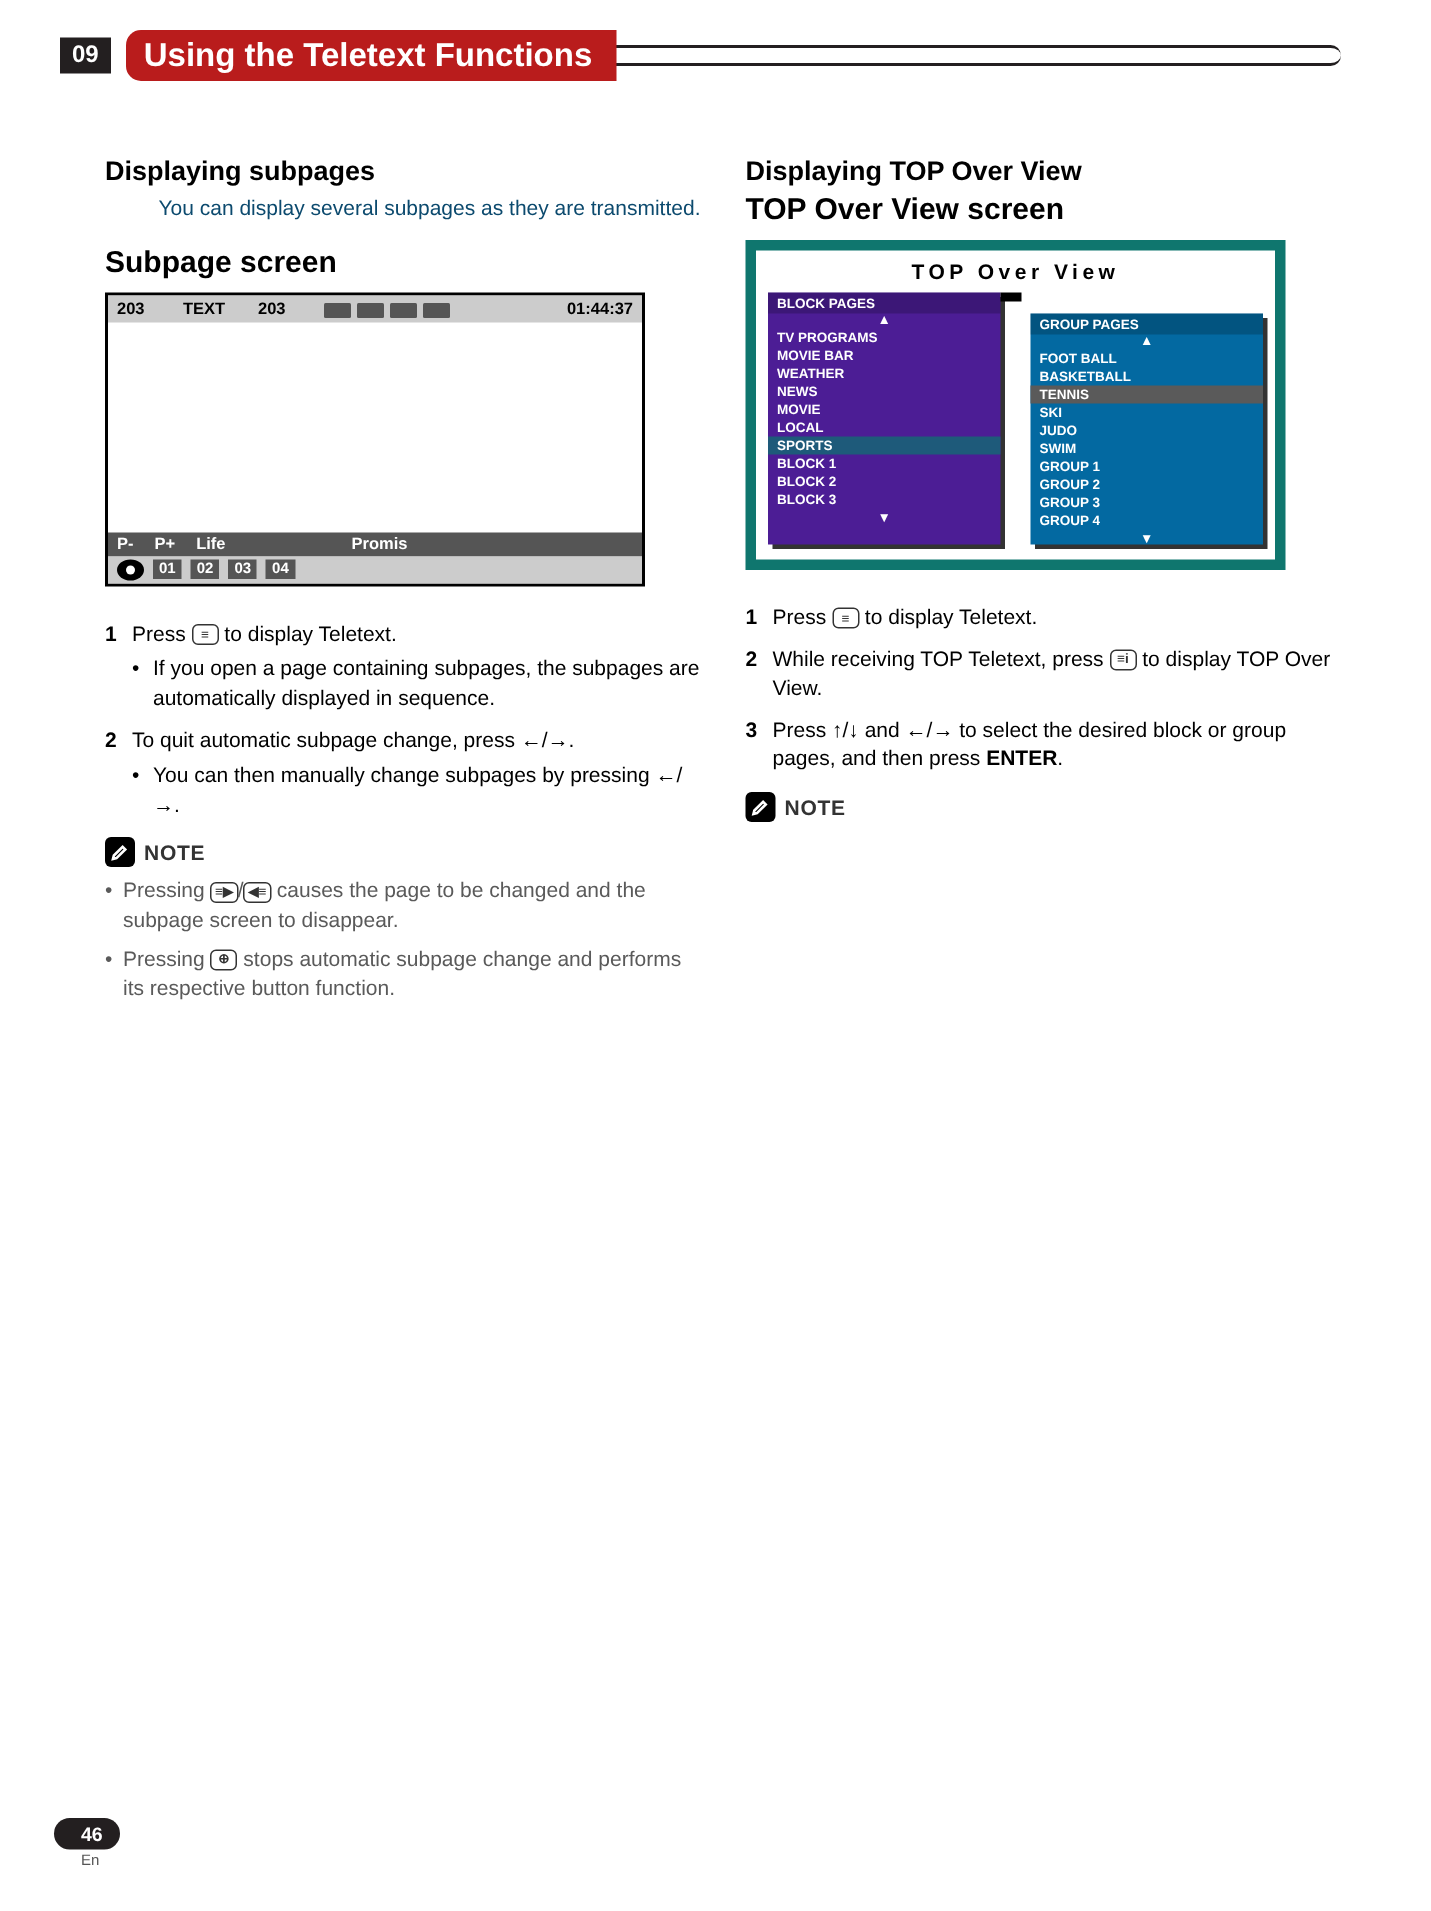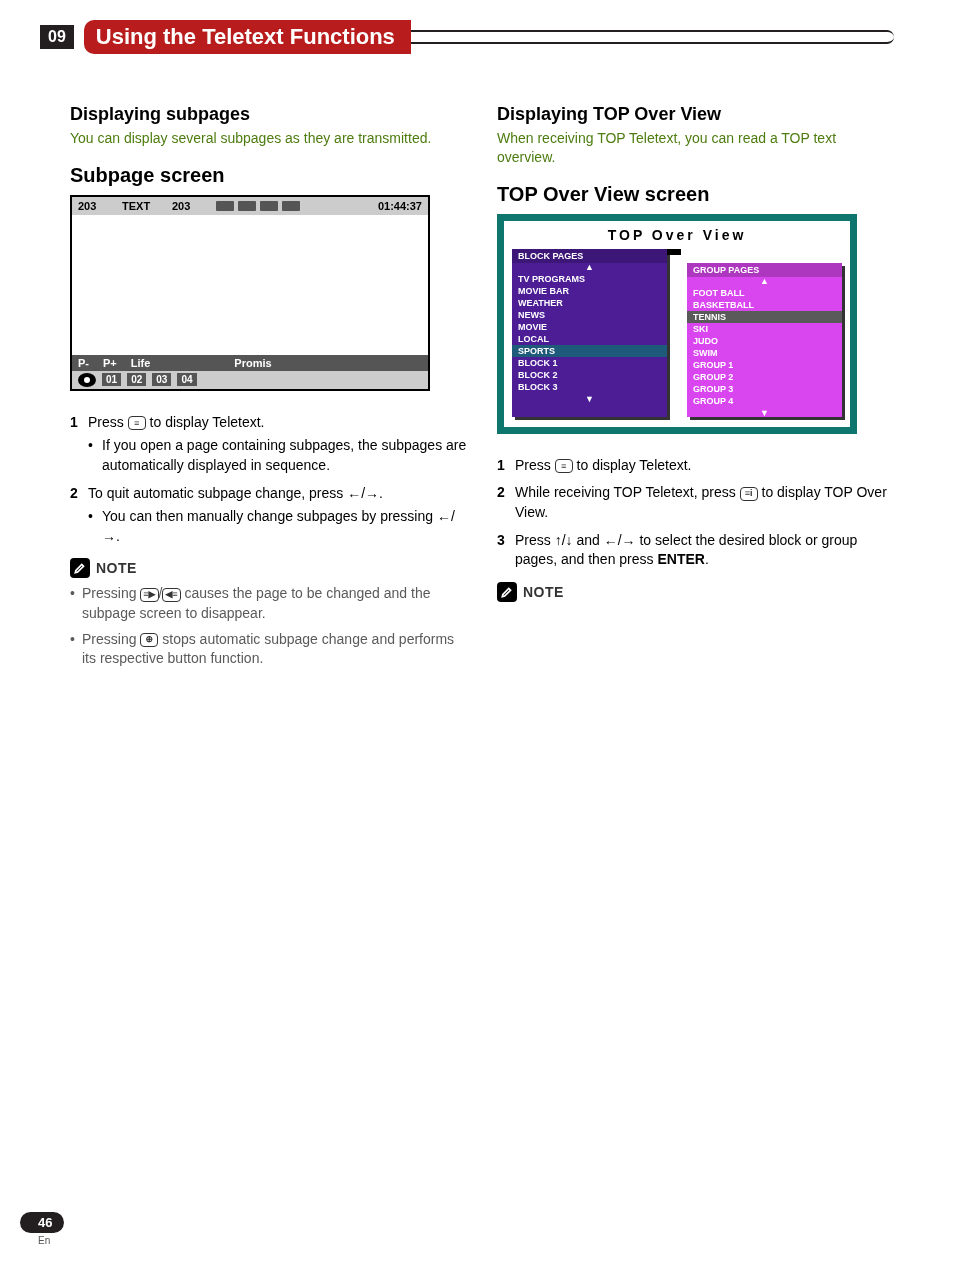--- a/index.html
+++ b/index.html
@@ -54,42 +54,43 @@
   }
   .col { flex: 1; }
 
   h2.sec {
     font-weight: bold;
     font-size: 18px;
     margin-bottom: 4px;
   }
   p.intro {
     font-size: 14px;
-    color: #4d7c0f;
+    color: #0c4a6e;
     margin-bottom: 16px;
     line-height: 1.35;
+    text-align: right;
   }
   h3.sub {
     font-weight: bold;
     font-size: 20px;
     margin-bottom: 8px;
   }
 
   
   .subpage-screen {
     border: 2px solid #000;
     width: 360px;
     background: #fff;
     margin-bottom: 22px;
     font-size: 11px;
   }
   .sp-top {
     background: #ccc;
     display: flex;
-    align-items: center;
+    align-items: flex-end;
     padding: 3px 6px;
     font-weight: bold;
     gap: 14px;
   }
   .sp-top .page1 { width: 30px; }
   .sp-top .text { width: 36px; }
   .sp-top .page2 { width: 30px; }
   .sp-top .bars { display: flex; gap: 4px; flex: 0 0 auto; }
   .sp-top .bars span { width: 18px; height: 10px; background:#555; display:inline-block; border-radius:1px; }
   .sp-top .time { margin-left: auto; }
@@ -116,21 +117,21 @@
   }
   .top-title {
     text-align:center; font-weight:bold; letter-spacing:3px; font-size:14px; margin-bottom:6px;
   }
   .top-panels { display:flex; gap:20px; position:relative; }
   .panel {
     flex:1; color:#fff; font-size:9px; font-weight:bold;
     box-shadow: 3px 3px 0 #333;
   }
   .panel.block { background:#4c1d95; }
-  .panel.group { background:#d946ef; margin-top:14px; height: fit-content;}
+  .panel.group { background:#0369a1; margin-top:14px; height: fit-content;}
   .panel .hdr { background:rgba(0,0,0,0.2); padding:2px 6px; font-size:9px; }
   .panel .items { padding:2px 6px; }
   .panel .item { padding:1px 0; }
   .panel .item.hl { background:#1e5a7a; margin:0 -6px; padding:1px 6px; }
   .panel.group .item.hl { background:#5a5a5a; margin:0 -6px; padding:1px 6px; }
   .arrow-up, .arrow-down { text-align:center; font-size:9px; line-height:8px; }
   .connector { width:14px; height:6px; background:#000; position:absolute; top:0px; left:47%; }
 
   
   ol.steps { list-style:none; margin-bottom:10px; }
@@ -157,21 +158,21 @@
   }
   .note-badge svg { width:14px; height:14px; }
   .note-label { font-weight:bold; font-size:14px; letter-spacing:0.5px; color:#333;}
   ul.notes { list-style:none; color:#5a5a5a; font-size:14px; line-height:1.4; }
   ul.notes li { display:flex; margin-bottom:6px; }
   ul.notes li::before { content:"•"; width:12px; flex:0 0 12px; }
 
   .glyph { font-family: Arial, sans-serif; }
 
   .footer {
-    position:absolute; bottom:28px; left:20px;
+    position:absolute; bottom:28px; left:36px;
   }
   .footer .pg {
     background:#231f20; color:#fff; font-weight:bold; font-size:13px;
     padding:3px 12px 3px 18px; border-radius:12px; display:inline-block;
   }
   .footer .en { font-size:10px; color:#555; margin-left:18px; margin-top:2px;}
 
   b.enter { font-weight:bold; }
   .smallsym { font-size:12px; vertical-align:middle;}
 </style>
@@ -254,21 +255,20 @@
           <span>Pressing <span class="icon">≡▶</span>/<span class="icon">◀≡</span> causes the page to be changed and the subpage screen to disappear.</span>
         </li>
       <li>
           <span>Pressing <span class="icon">⊕</span> stops automatic subpage change and performs its respective button function.</span>
         </li>
     </ul>
   </div>
 
   <div class="col">
     <h2 class="sec">Displaying TOP Over View</h2>
-    <p class="intro">When receiving TOP Teletext, you can read a TOP text overview.</p>
     <h3 class="sub">TOP Over View screen</h3>
 
     <div class="top-screen">
       <div class="top-title">TOP Over View</div>
       <div class="top-panels">
         <div class="connector"></div>
         <div class="panel block">
           <div class="hdr">BLOCK PAGES</div>
           <div class="arrow-up">▲</div>
           <div class="items" id="block-items">

